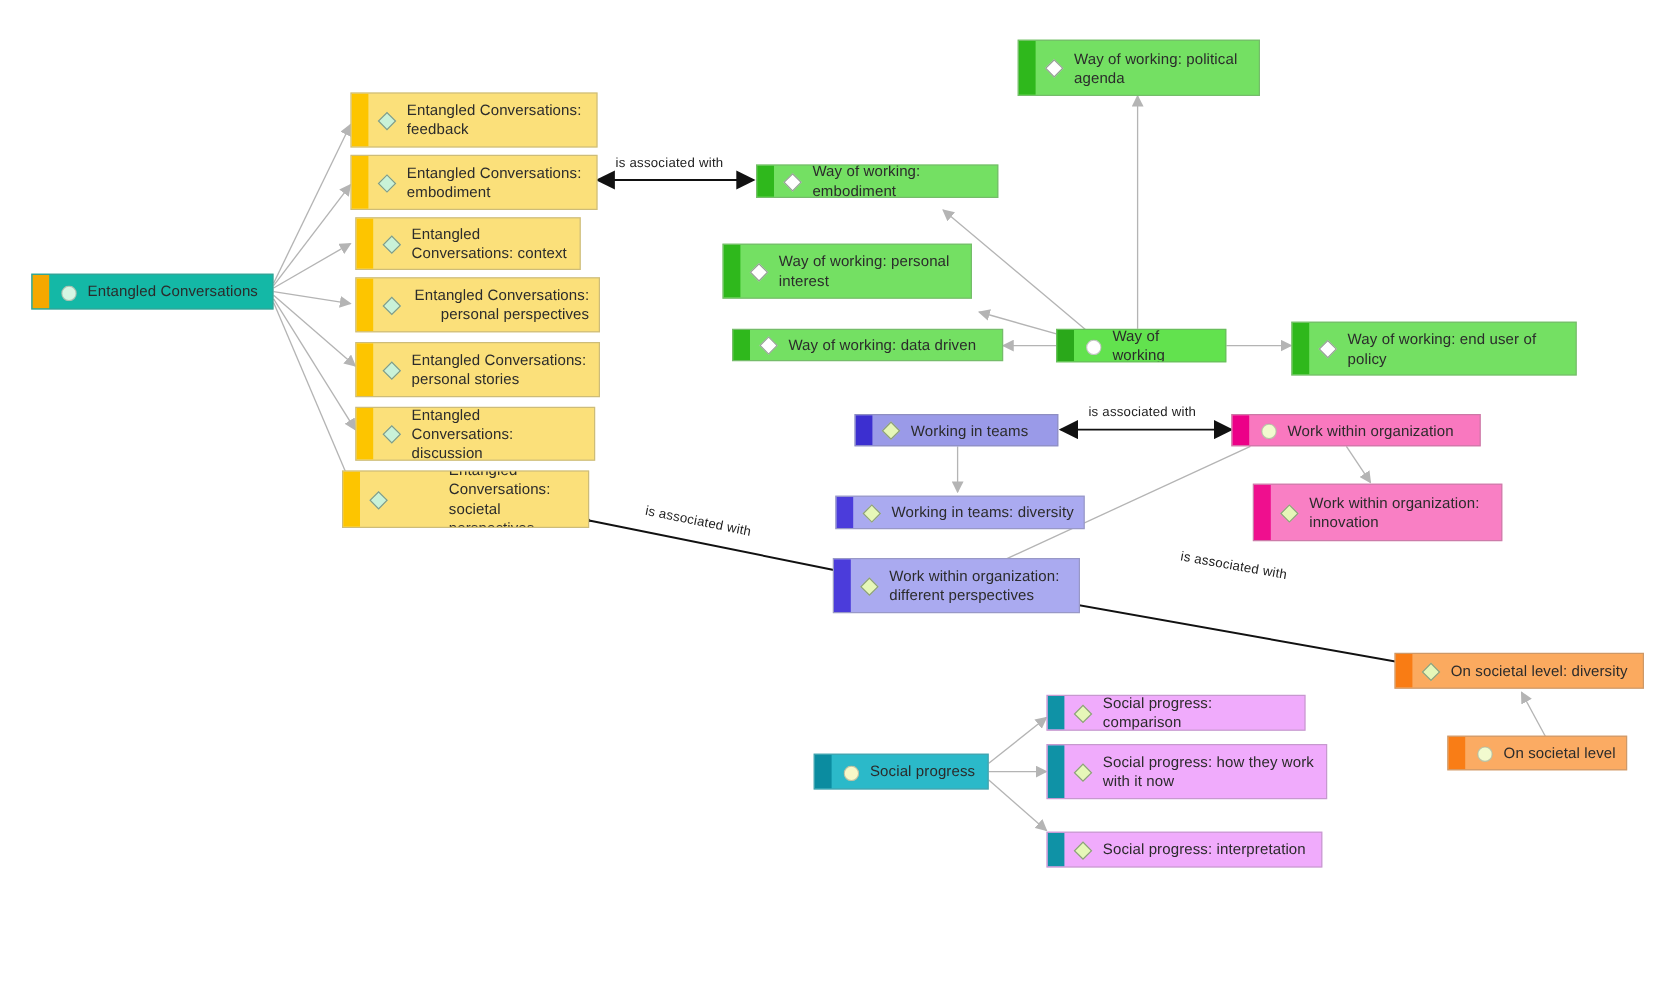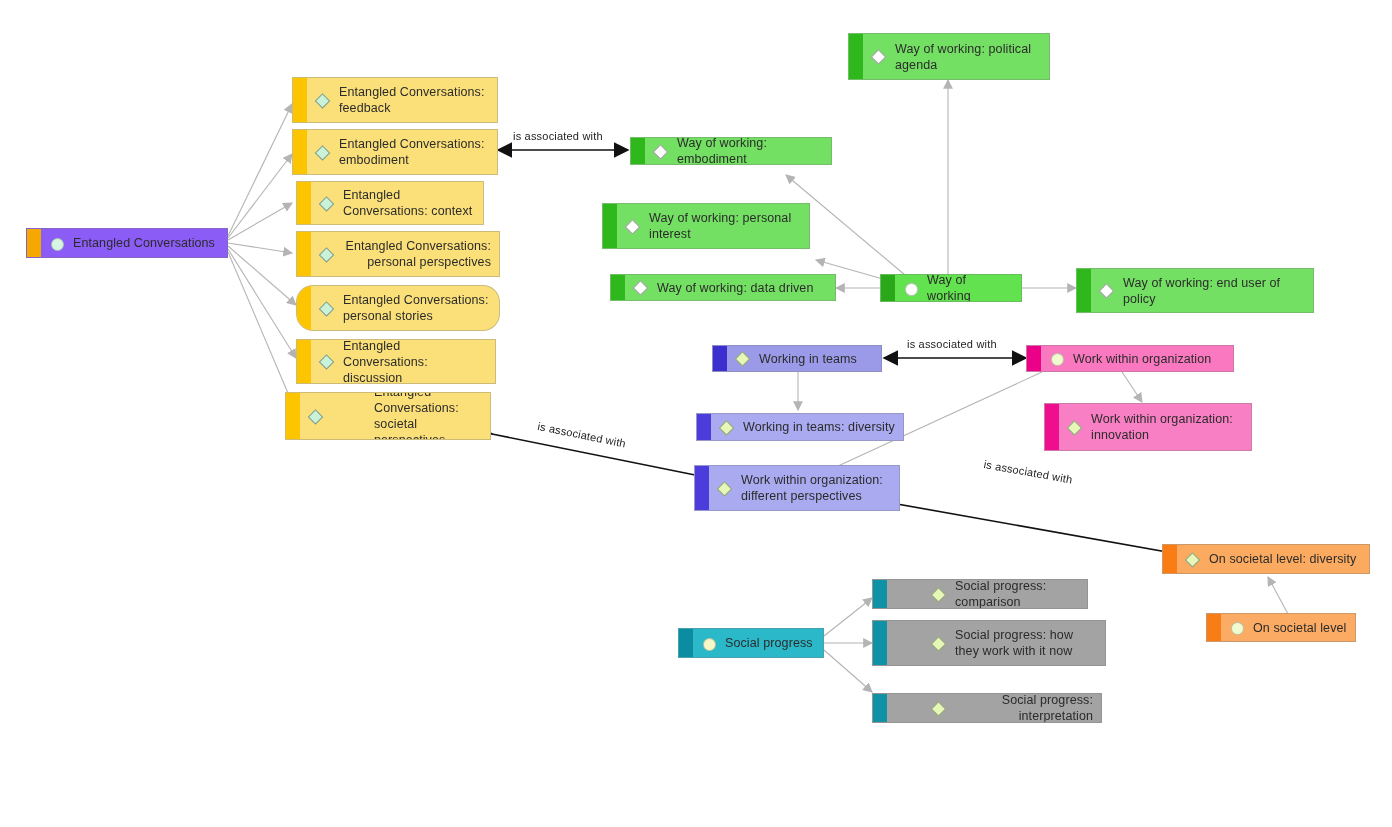--- a/index.html
+++ b/index.html
@@ -44,39 +44,39 @@
     margin-right:8px;
     font-size:12.5px;
     line-height:16px;
     color:#2b2b2b;
     letter-spacing:.1px;
   }
 
   
   .yellow      {background:#fbe07a;}
   .yellow .bar {background:#fdc500;}
-  .yellow-root      {background:#8b5cf6;}
+  .yellow-root      {background:#14b8a6;}
   .yellow-root .bar {background:#f5a800;}
 
   .green       {background:#74e063;}
   .green .bar  {background:#2fb81c;}
   .green-root      {background:#62e24e;}
   .green-root .bar {background:#2aa81a;}
 
   .violet      {background:#aaaaf0;}
   .violet .bar {background:#4b3cdb;}
   .violet-root      {background:#9a9ae8;}
   .violet-root .bar {background:#3c2fd0;}
 
   .magenta     {background:#f97fc4;}
   .magenta .bar{background:#ef0f8e;}
   .magenta-root      {background:#f978bf;}
   .magenta-root .bar {background:#ec0088;}
 
-  .cyan        {background:#a3a3a3;padding-left:36px;}
+  .cyan        {background:#f0abfc;}
   .cyan .bar   {background:#0f92a6;}
   .cyan-root        {background:#2bb9c9;}
   .cyan-root .bar   {background:#0b8ca0;}
 
   .orange      {background:#fbaa5f;}
   .orange .bar {background:#f97c14;}
   .orange-root      {background:#fbab63;align-items:center;}
   .orange-root .bar {background:#f97d16;}
 
   .dia-mint{background:#c9f2d8;}
@@ -193,21 +193,21 @@
   </div>
 
   <div class="node yellow" style="left:296px;top:231px;width:204px;height:46px;text-align:right;">
     <span class="bar"></span>
     <span class="ico">
         <span class="dia dia-mint"></span>
       </span>
     <span class="lbl">Entangled Conversations: personal perspectives</span>
   </div>
 
-  <div class="node yellow" style="left:296px;top:285px;width:204px;height:46px;border-radius:17px;">
+  <div class="node yellow" style="left:296px;top:285px;width:204px;height:46px;">
     <span class="bar"></span>
     <span class="ico">
         <span class="dia dia-mint"></span>
       </span>
     <span class="lbl">Entangled Conversations: personal stories</span>
   </div>
 
   <div class="node yellow" style="left:296px;top:339px;width:200px;height:45px;">
     <span class="bar"></span>
     <span class="ico">

